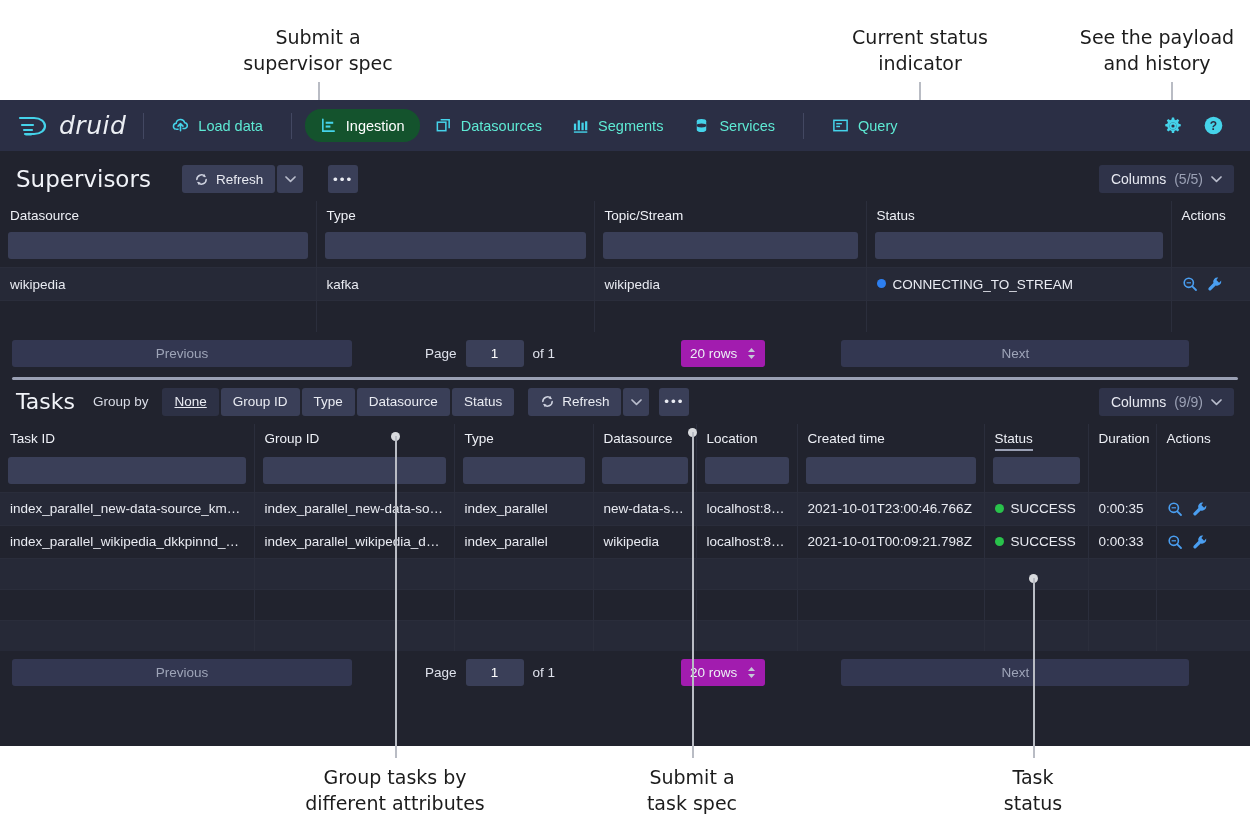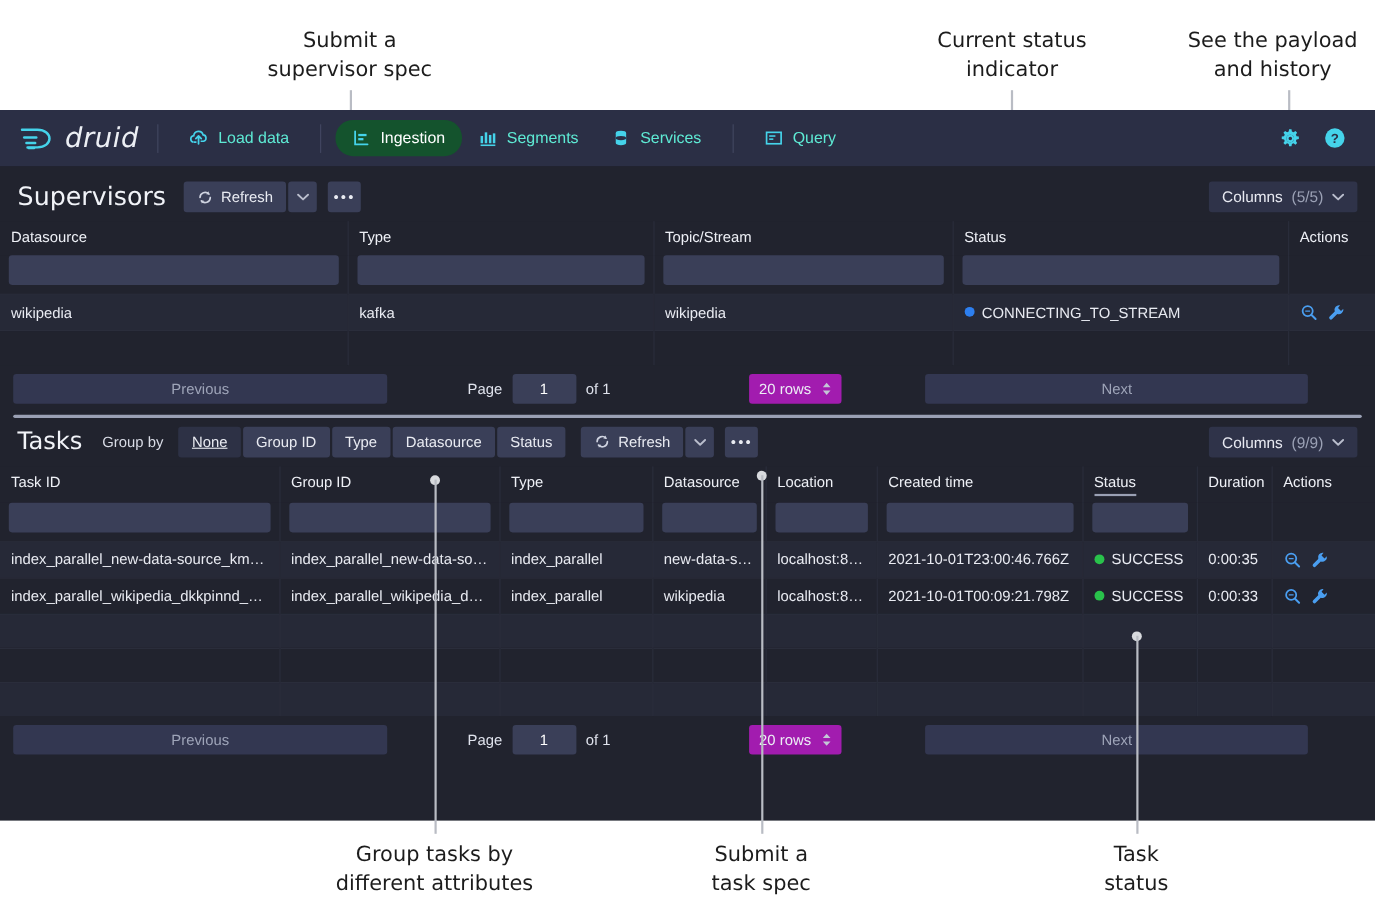--- a/index.html
+++ b/index.html
@@ -319,20 +319,29 @@
       <span class="ico">
         <svg width="17" height="17" viewBox="0 0 18 18">
             <path d="M3 2.5 V15 H15" fill="none" stroke="#45d3ea" stroke-width="1.7" stroke-linecap="round"></path>
             <rect x="6" y="5" width="8" height="2.2" fill="#45d3ea"></rect>
             <rect x="6" y="9" width="5" height="2.2" fill="#45d3ea"></rect>
           </svg>
       </span>
       <span>Ingestion</span>
     </div>
 
+    <div class="nav-item">
+      <span class="ico">
+        <svg width="17" height="17" viewBox="0 0 18 18">
+            <rect x="2.5" y="5.5" width="9" height="9" fill="none" stroke="#45d3ea" stroke-width="1.6"></rect>
+            <path d="M6 3 H15 V12" fill="none" stroke="#45d3ea" stroke-width="1.6"></path>
+          </svg>
+      </span>
+      <span>Datasources</span>
+    </div>
 
     <div class="nav-item">
       <span class="ico">
         <svg width="17" height="17" viewBox="0 0 18 18">
             <rect x="2" y="7" width="2.4" height="7" fill="#45d3ea"></rect>
             <rect x="6" y="3.5" width="2.4" height="10.5" fill="#45d3ea"></rect>
             <rect x="10" y="6" width="2.4" height="8" fill="#45d3ea"></rect>
             <rect x="13.8" y="4.5" width="2.4" height="9.5" fill="#45d3ea"></rect>
             <rect x="2" y="15.2" width="14.2" height="1.5" fill="#45d3ea"></rect>
           </svg>
@@ -372,21 +381,21 @@
       </span>
       <span class="ico">
         <svg width="21" height="21" viewBox="0 0 20 20">
             <circle cx="10" cy="10" r="8.4" fill="#45d3ea"></circle>
             <text x="10" y="14.4" font-size="11.5" font-weight="bold" text-anchor="middle" fill="#2b2f45" font-family="Liberation Sans, sans-serif">?</text>
           </svg>
       </span>
     </div>
   </div>
 
-  <div class="sect-head" style="margin-top:6px;">
+  <div class="sect-head" style="margin-top:6px;gap:15px;">
     <span class="sect-title">Supervisors</span>
     <div class="btn-group">
       <button class="btn">
         <span class="ico">
           <svg width="15" height="15" viewBox="0 0 16 16">
               <path d="M13 8 a5 5 0 0 1-8.7 3.3 M3 8 a5 5 0 0 1 8.7-3.3" fill="none" stroke="#cfd3e0" stroke-width="1.6" stroke-linecap="round"></path>
               <path d="M11.2 2.1 L12 5.1 L9 4.9 z M4.8 13.9 L4 10.9 L7 11.1 z" fill="#cfd3e0"></path>
             </svg>
         </span>
         <span>Refresh</span>

